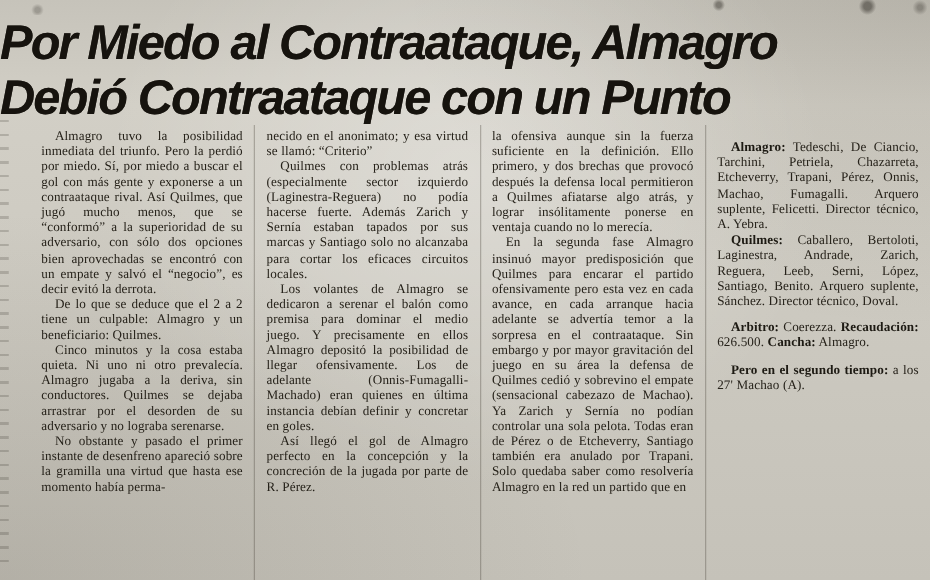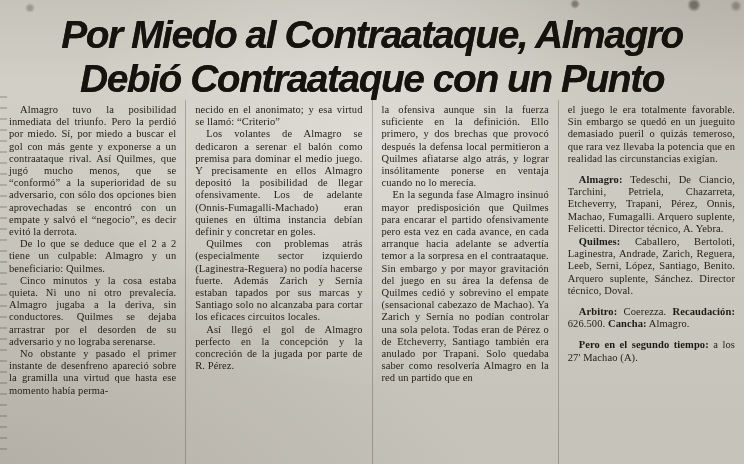--- a/index.html
+++ b/index.html
@@ -28,32 +28,33 @@
     background:
       radial-gradient(circle at 575px 4px, rgba(30,26,20,.8) 0 2px, rgba(30,26,20,0) 5px),
       radial-gradient(circle at 694px 5px, rgba(30,26,20,.9) 0 3px, rgba(30,26,20,0) 7px),
       radial-gradient(circle at 30px 8px, rgba(30,26,20,.5) 0 2px, rgba(30,26,20,0) 5px),
       radial-gradient(circle at 736px 6px, rgba(30,26,20,.6) 0 2px, rgba(30,26,20,0) 6px);
     filter:blur(.4px);
   }
   .headline{
     position:relative;
     padding-top:13px;
-    text-align:center;
+    text-align:left;
     font-family:"Liberation Sans", sans-serif;
     font-style:italic;font-weight:700;
     font-size:39px;line-height:44px;
     letter-spacing:-1.5px;
     color:#16130e;
     text-shadow:0 0 .5px rgba(22,19,14,.8);
   }
   .body-columns{
     position:absolute;left:0;top:100px;right:0;bottom:0;
     display:flex;
     color:#26221a;
+    padding-left:24px;
   }
   .col{
     flex:1 1 0;
     padding:4px 9px 0 9px;
     font-size:10.5px;line-height:12.2px;
     text-align:justify;
     letter-spacing:.1px;
     overflow:hidden;
   }
   .col + .col{ border-left:1px solid rgba(60,54,42,.30); }
@@ -81,32 +82,31 @@
 
     <div class="col">
       <p class="indent">Almagro tuvo la posibilidad inmediata del triunfo. Pero la perdió por miedo. Sí, por miedo a buscar el gol con más gente y exponerse a un contraataque rival. Así Quilmes, que jugó mucho menos, que se “conformó” a la superioridad de su adversario, con sólo dos opciones bien aprovechadas se encontró con un empate y salvó el “negocio”, es decir evitó la derrota.</p>
       <p class="indent">De lo que se deduce que el 2 a 2 tiene un culpable: Almagro y un beneficiario: Quilmes.</p>
       <p class="indent">Cinco minutos y la cosa estaba quieta. Ni uno ni otro prevalecía. Almagro jugaba a la deriva, sin conductores. Quilmes se dejaba arrastrar por el desorden de su adversario y no lograba serenarse.</p>
       <p class="indent">No obstante y pasado el primer instante de desenfreno apareció sobre la gramilla una virtud que hasta ese momento había perma-</p>
     </div>
 
     <div class="col">
       <p>necido en el anonimato; y esa virtud se llamó: “Criterio”</p>
+      <p class="indent">Quilmes con problemas atrás (especialmente sector izquierdo (Laginestra-Reguera) no podía hacerse fuerte. Además Zarich y Sernía estaban tapados por sus marcas y Santiago solo no alcanzaba para cortar los eficaces circuitos locales.</p>
       <p class="indent">Los volantes de Almagro se dedicaron a serenar el balón como premisa para dominar el medio juego. Y precisamente en ellos Almagro depositó la posibilidad de llegar ofensivamente. Los de adelante (Onnis-Fumagalli-Machado) eran quienes en última instancia debían definir y concretar en goles.</p>
-      <p class="indent">Quilmes con problemas atrás (especialmente sector izquierdo (Laginestra-Reguera) no podía hacerse fuerte. Además Zarich y Sernía estaban tapados por sus marcas y Santiago solo no alcanzaba para cortar los eficaces circuitos locales.</p>
       <p class="indent">Así llegó el gol de Almagro perfecto en la concepción y la concreción de la jugada por parte de R. Pérez.</p>
     </div>
 
     <div class="col">
       <p>la ofensiva aunque sin la fuerza suficiente en la definición. Ello primero, y dos brechas que provocó después la defensa local permitieron a Quilmes afiatarse algo atrás, y lograr insólitamente ponerse en ventaja cuando no lo merecía.</p>
       <p class="indent">En la segunda fase Almagro insinuó mayor predisposición que Quilmes para encarar el partido ofensivamente pero esta vez en cada avance, en cada arranque hacia adelante se advertía temor a la sorpresa en el contraataque. Sin embargo y por mayor gravitación del juego en su área la defensa de Quilmes cedió y sobrevino el empate (sensacional cabezazo de Machao). Ya Zarich y Sernía no podían controlar una sola pelota. Todas eran de Pérez o de Etcheverry, Santiago también era anulado por Trapani. Solo quedaba saber como resolvería Almagro en la red un partido que en</p>
     </div>
 
     <div class="col">
-      <p>el juego le era totalmente favorable. Sin embargo se quedó en un jueguito demasiado pueril o quizás temeroso, que rara vez llevaba la potencia que en realidad las circunstancias exigían.</p>
       <p class="indent gap"><b>Almagro:</b><span> Tedeschi, De Ciancio, Tarchini, Petriela, Chazarreta, Etcheverry, Trapani, Pérez, Onnis, Machao, Fumagalli. Arquero suplente, Felicetti. Director técnico, A. Yebra.</span></p>
       <p class="indent gap-sm"><b>Quilmes:</b><span> Caballero, Bertoloti, Laginestra, Andrade, Zarich, Reguera, Leeb, Serni, López, Santiago, Benito. Arquero suplente, Sánchez. Director técnico, Doval.</span></p>
       <p class="indent gap"><b>Arbitro:</b><span> Coerezza. </span><b>Recaudación:</b><span> 626.500. </span><b>Cancha:</b><span> Almagro.</span></p>
       <p class="indent gap"><b>Pero en el segundo tiempo:</b><span> a los 27' Machao (A).</span></p>
     </div>
 
   </div>
 </div>
 
 </body></html>

